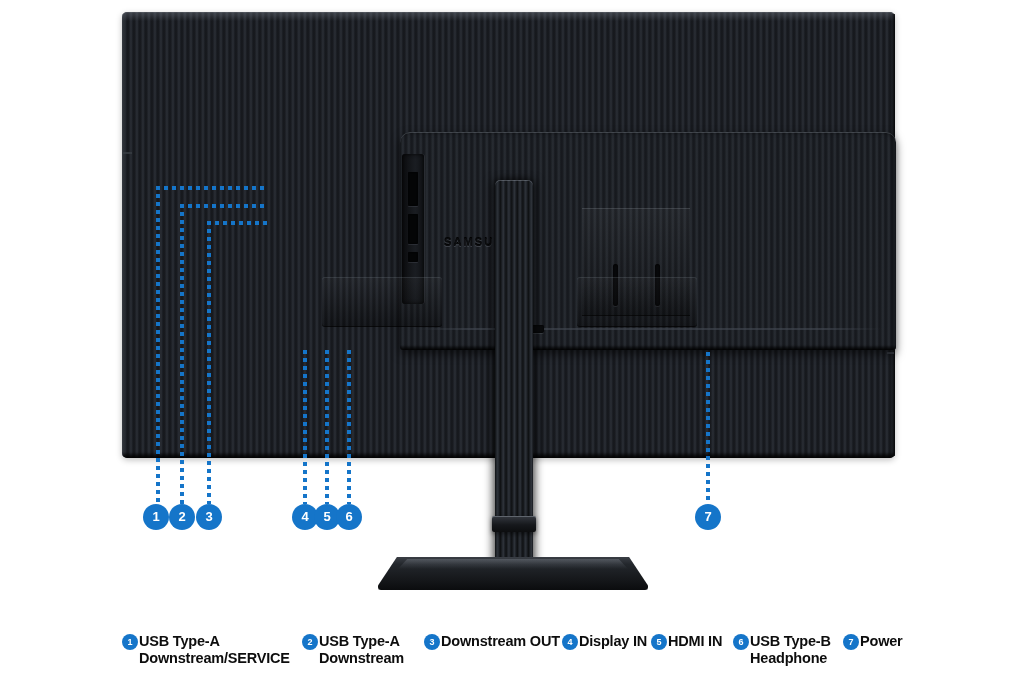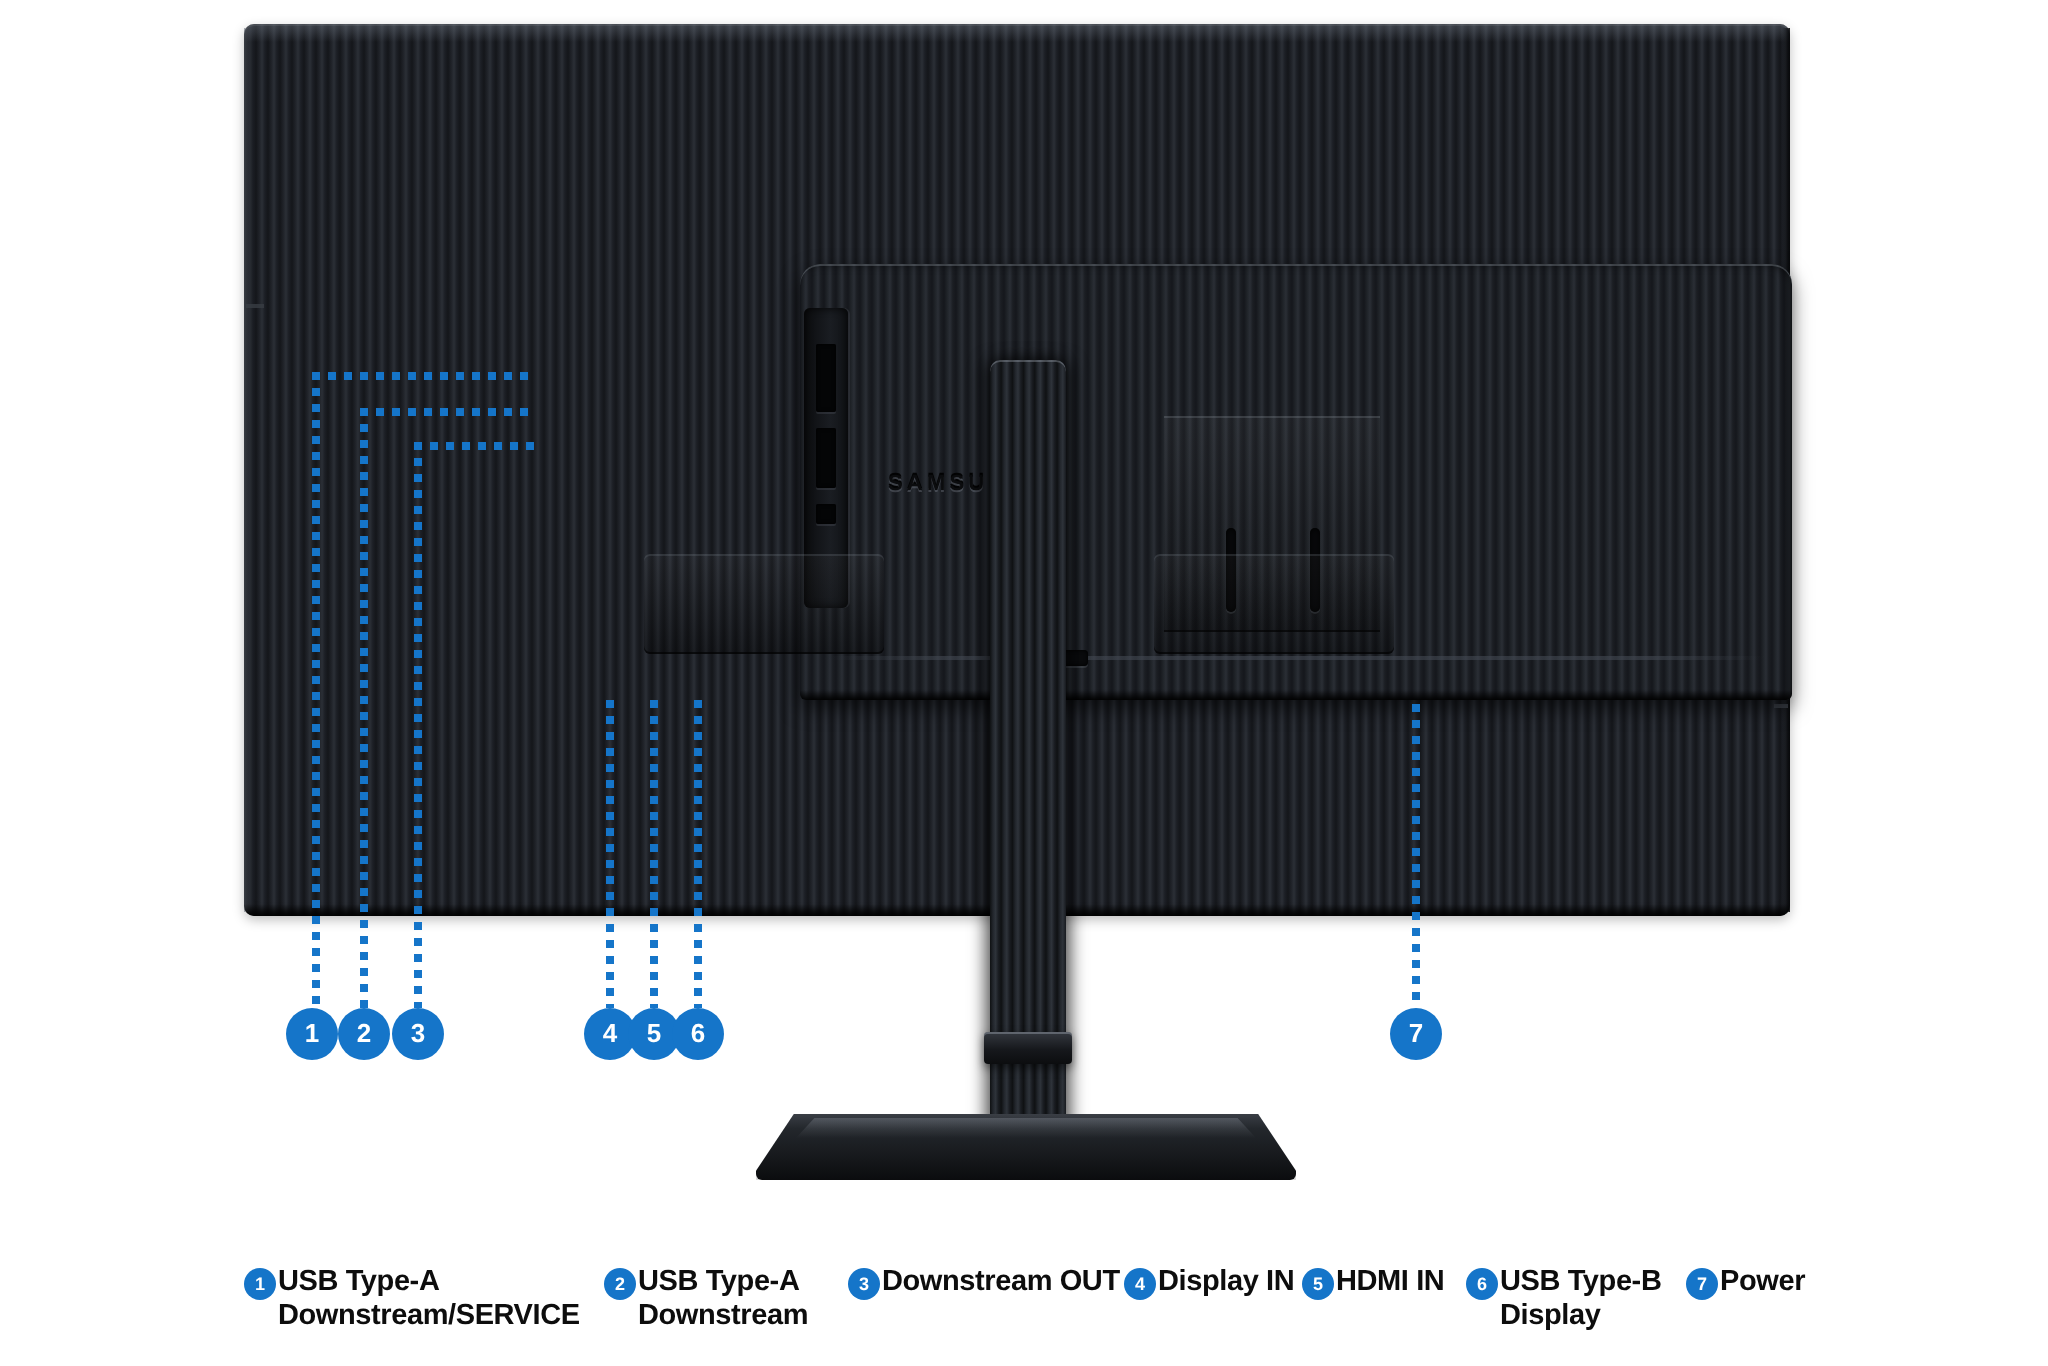--- a/index.html
+++ b/index.html
@@ -410,21 +410,21 @@
     </div>
 
     <div class="legend-item" style="left:533px; top:3px;">
       <span class="legend-dot">5</span>
       <span class="legend-text">HDMI IN</span>
     </div>
 
     <div class="legend-item" style="left:615px; top:3px;">
       <span class="legend-dot">6</span>
       <span class="legend-text">USB Type-B
-Display</span>
+Headphone</span>
     </div>
 
     <div class="legend-item" style="left:725px; top:3px;">
       <span class="legend-dot">7</span>
       <span class="legend-text">Power</span>
     </div>
 
   </div>
 
 </div>

